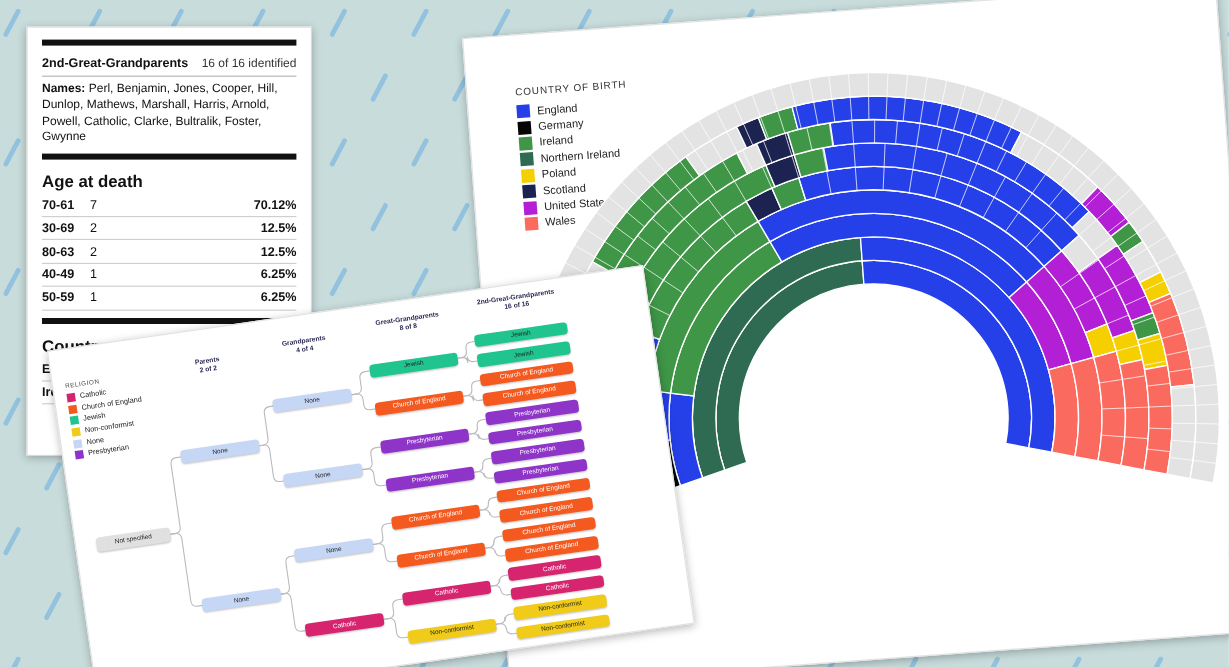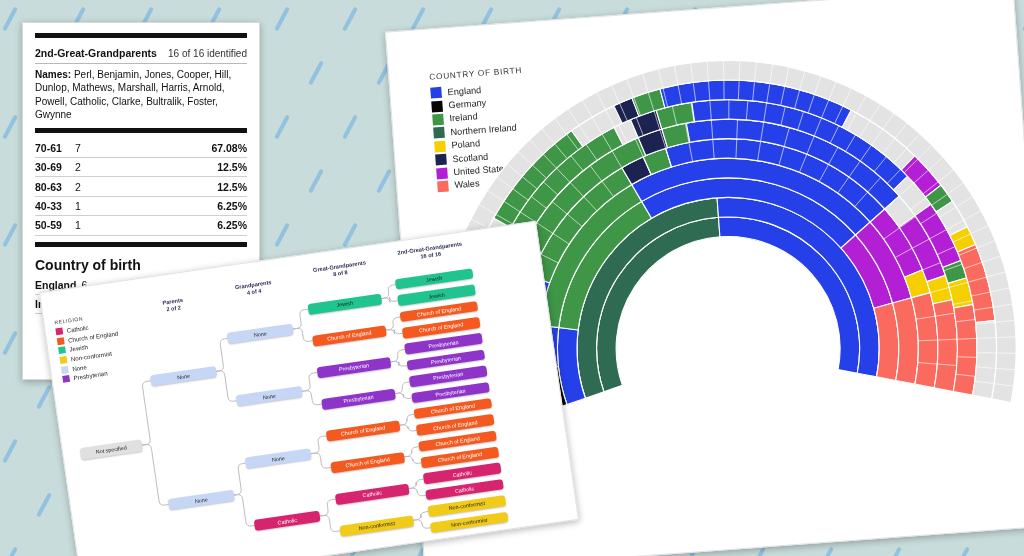--- a/index.html
+++ b/index.html
@@ -253,38 +253,39 @@
     <span class="sub">16 of 16 identified</span>
   </div>
   <div class="rule-thin"></div>
 
   <div class="names">
     <b>Names:</b>
     <span>Perl, Benjamin, Jones, Cooper, Hill, Dunlop, Mathews, Marshall, Harris, Arnold, Powell, Catholic, Clarke, Bultralik, Foster, Gwynne</span>
   </div>
   <div class="rule-thick"></div>
 
+  <div class="sec-title">Age at death</div>
   <div id="age-rows">
       <div class="row">
         <span class="k">70-61</span>
         <span class="c">7</span>
-        <span class="p">67.08%</span>
+        <span class="p">70.12%</span>
       </div>
       <div class="row">
         <span class="k">30-69</span>
         <span class="c">2</span>
         <span class="p">12.5%</span>
       </div>
       <div class="row">
         <span class="k">80-63</span>
         <span class="c">2</span>
         <span class="p">12.5%</span>
       </div>
       <div class="row">
-        <span class="k">40-33</span>
+        <span class="k">40-49</span>
         <span class="c">1</span>
         <span class="p">6.25%</span>
       </div>
       <div class="row">
         <span class="k">50-59</span>
         <span class="c">1</span>
         <span class="p">6.25%</span>
       </div>
     </div>
 

